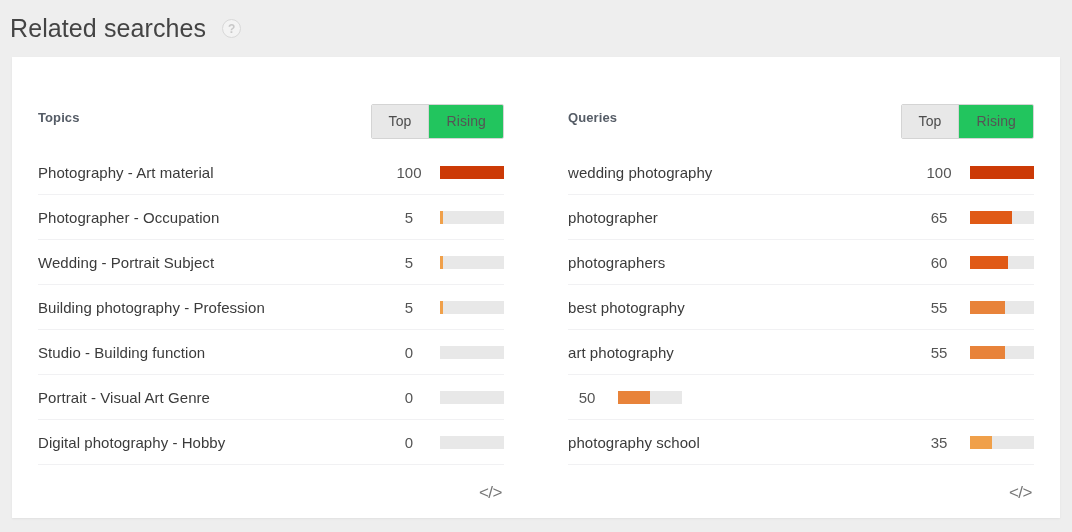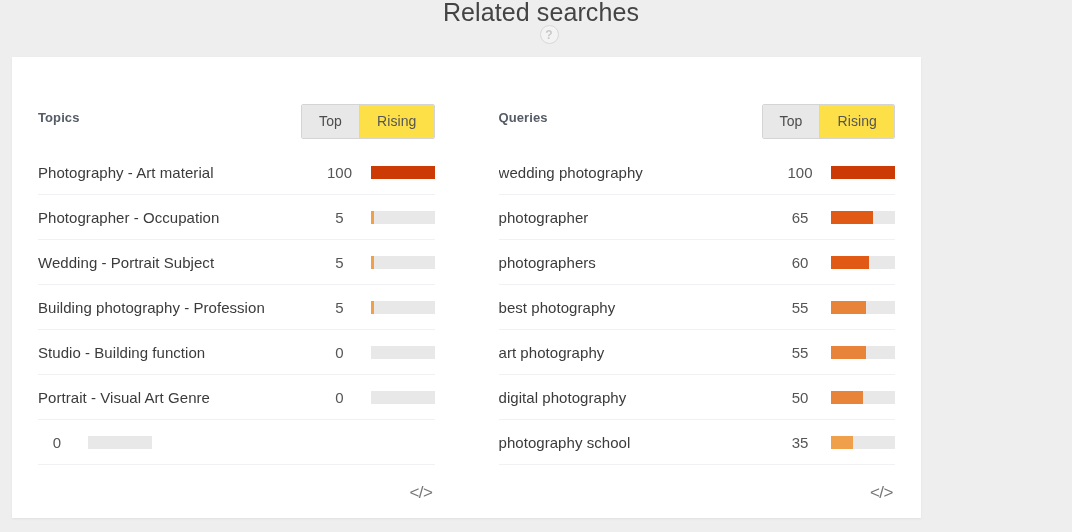--- a/index.html
+++ b/index.html
@@ -15,21 +15,20 @@
     -webkit-font-smoothing: antialiased;
   }
 
   
   .page-header {
     display: flex;
     align-items: center;
     height: 57px;
     padding: 0 0 0 10px;
     box-sizing: border-box;
-    flex-direction: column;
   }
   .page-title {
     font-size: 25px;
     font-weight: 400;
     color: #444444;
     letter-spacing: 0.1px;
     line-height: 1;
   }
   .help-icon {
     margin-left: 16px;
@@ -47,21 +46,21 @@
     box-sizing: border-box;
     cursor: pointer;
     user-select: none;
   }
 
   
   .card {
     position: absolute;
     left: 12px;
     top: 57px;
-    width: 909px;
+    width: 1048px;
     height: 461px;
     background: #ffffff;
     box-sizing: border-box;
     box-shadow: 0 1px 2px rgba(0,0,0,0.06);
   }
   .card-inner {
     display: flex;
     height: 100%;
   }
 
@@ -98,21 +97,21 @@
     overflow: hidden;
     background: #ffffff;
     margin-top: 8px;
   }
   .toggle-btn {
     font-size: 14px;
     color: #555555;
     padding: 0 17px;
     height: 33px;
     line-height: 33px;
-    background: #fde047;
+    background: #22c55e;
     cursor: pointer;
     user-select: none;
     font-weight: 400;
     letter-spacing: 0.1px;
   }
   .toggle-btn + .toggle-btn {
     border-left: 1px solid #d4d4d4;
   }
   .toggle-btn.selected {
     background: #e8e8e8;
@@ -239,20 +238,21 @@
             </div>
           </div>
           <div class="row">
             <div class="row-label">Portrait - Visual Art Genre</div>
             <div class="row-value">0</div>
             <div class="bar-track">
               <div class="bar-fill" style="width: 0%; background: rgb(240, 160, 74);"></div>
             </div>
           </div>
           <div class="row">
+            <div class="row-label">Digital photography - Hobby</div>
             <div class="row-value">0</div>
             <div class="bar-track">
               <div class="bar-fill" style="width: 0%; background: rgb(240, 160, 74);"></div>
             </div>
           </div>
         </div>
       <div class="col-footer">
         <div class="embed-icon">&lt;/&gt;</div>
       </div>
     </div>
@@ -295,21 +295,20 @@
             </div>
           </div>
           <div class="row">
             <div class="row-label">art photography</div>
             <div class="row-value">55</div>
             <div class="bar-track">
               <div class="bar-fill" style="width: 55%; background: rgb(232, 131, 58);"></div>
             </div>
           </div>
           <div class="row">
-            <div class="row-label">digital photography</div>
             <div class="row-value">50</div>
             <div class="bar-track">
               <div class="bar-fill" style="width: 50%; background: rgb(232, 131, 58);"></div>
             </div>
           </div>
           <div class="row">
             <div class="row-label">photography school</div>
             <div class="row-value">35</div>
             <div class="bar-track">
               <div class="bar-fill" style="width: 35%; background: rgb(240, 160, 74);"></div>

